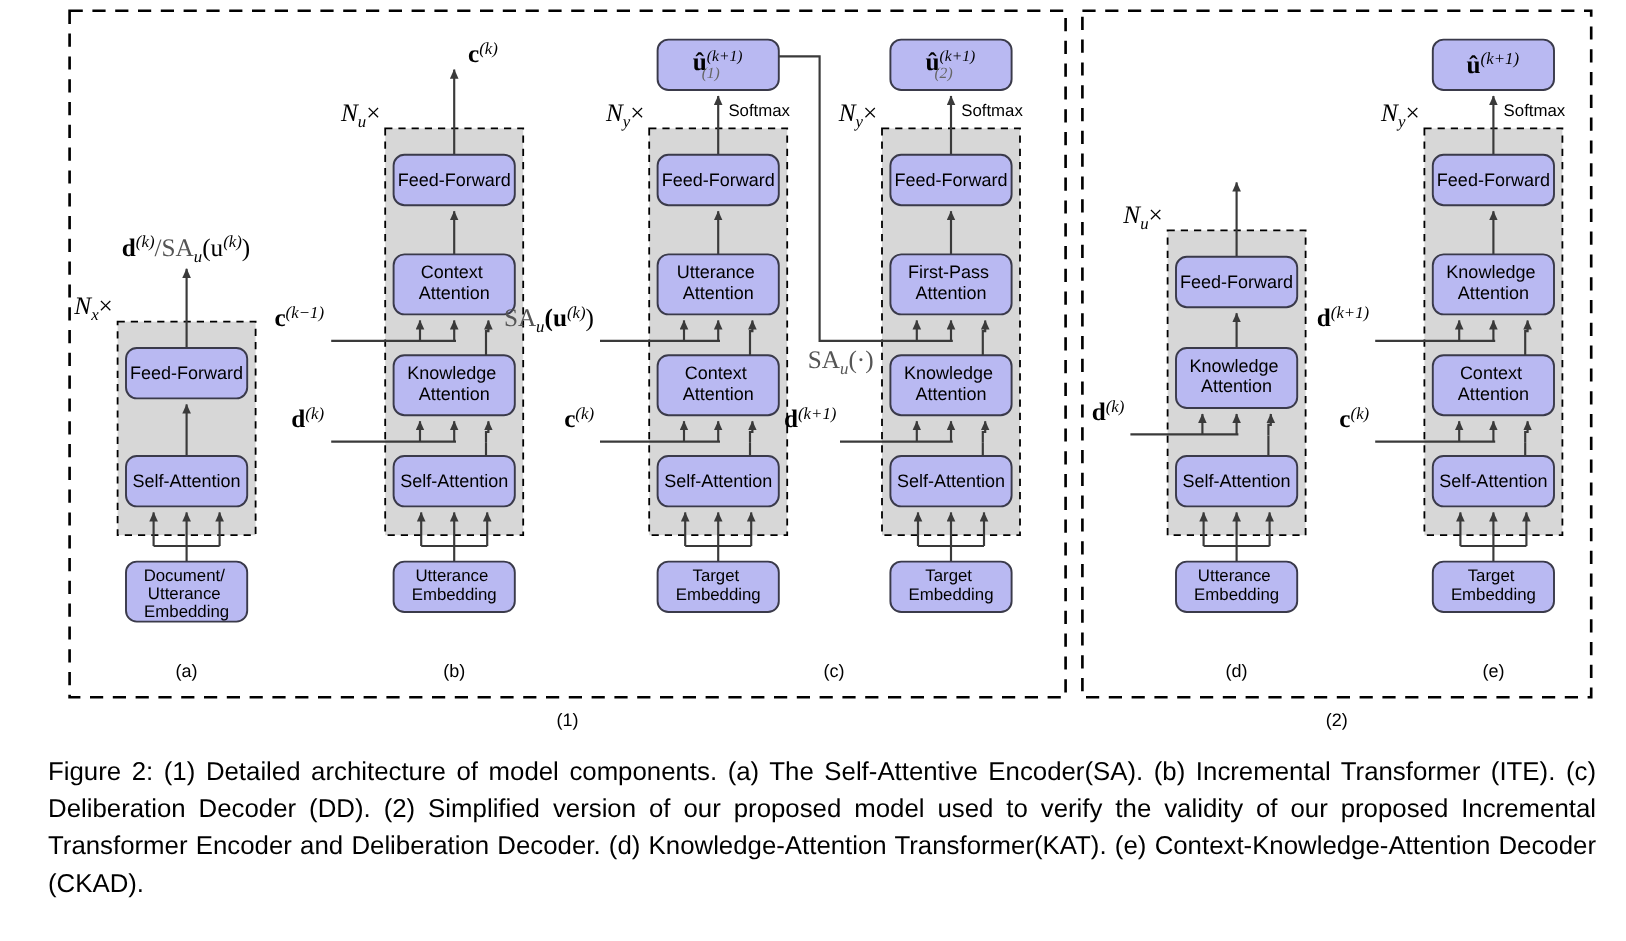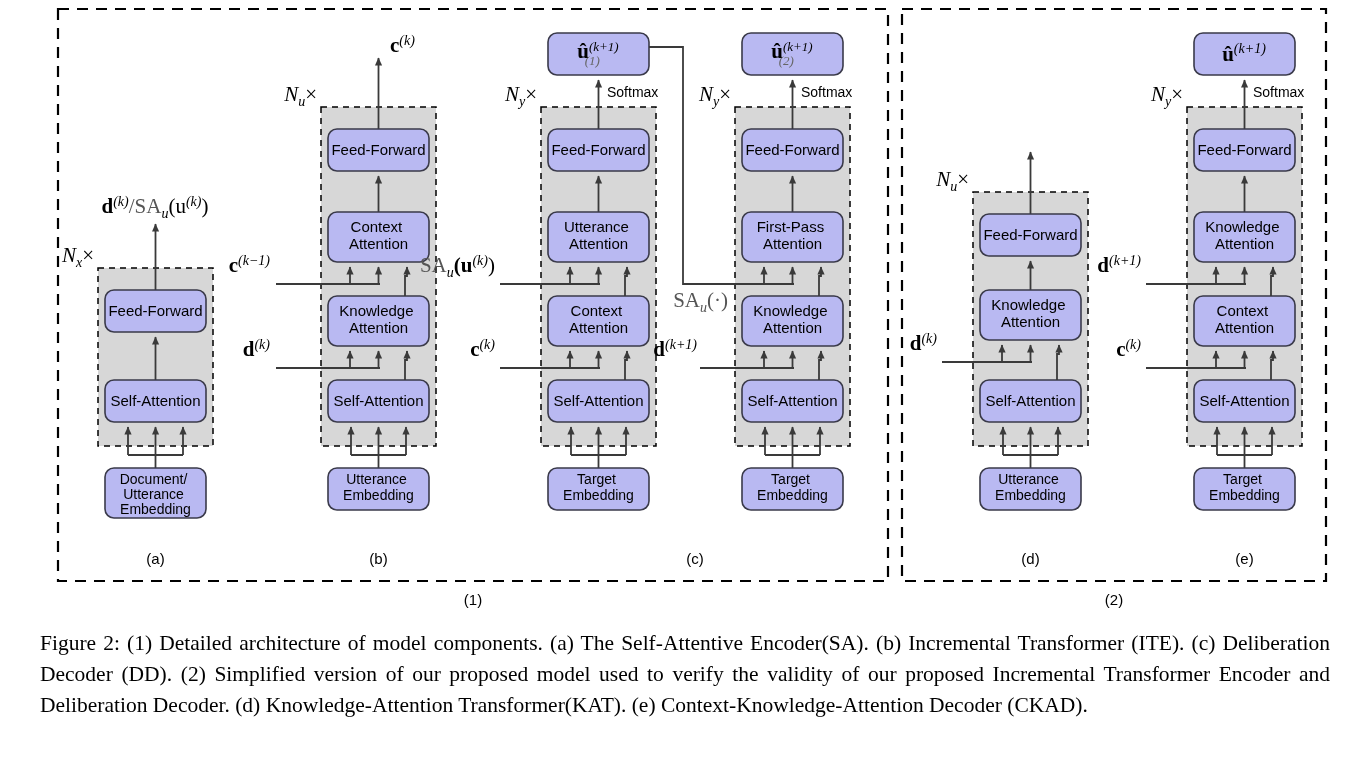--- a/index.html
+++ b/index.html
@@ -1,21 +1,21 @@
 <!DOCTYPE html>
 <html><head>
 <meta charset="utf-8">
 <style>
   html,body{margin:0;padding:0;background:#ffffff;}
   body{width:1355px;height:784px;font-family:"Liberation Sans",sans-serif;color:#000;}
   #root{position:relative;width:1355px;height:784px;overflow:hidden;}
   svg#fig{position:absolute;left:0;top:0;width:1355px;height:620px;}
   .caption{
     position:absolute;left:40px;top:628px;width:1290px;
-    font-family:Liberation Serif, serif;font-size:21.5px;line-height:31px;
+    font-family:Liberation Sans, sans-serif;font-size:21.5px;line-height:31px;
     text-align:justify;color:#000;
   }
   .caption span{white-space:normal;}
   
   text{font-family:"Liberation Sans",sans-serif;fill:#000;}
   text.blk{font-size:15px;}
   text.mth{font-family:"Liberation Serif",serif;font-style:italic;font-size:21px;}
   text.sm{font-size:14px;}
   .boxfill{fill:#b9b9f2;stroke:#3a3a4a;stroke-width:1.6;}
   .panelfill{fill:#d7d7d7;stroke:#000;stroke-width:1.5;stroke-dasharray:6 5;}

